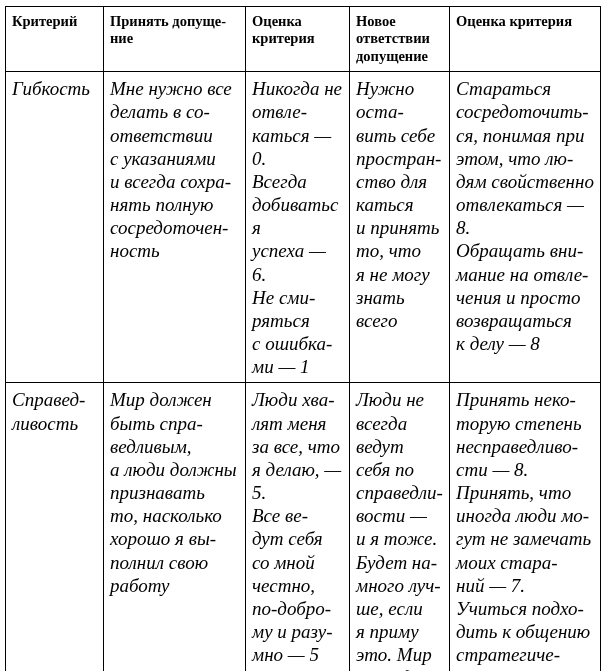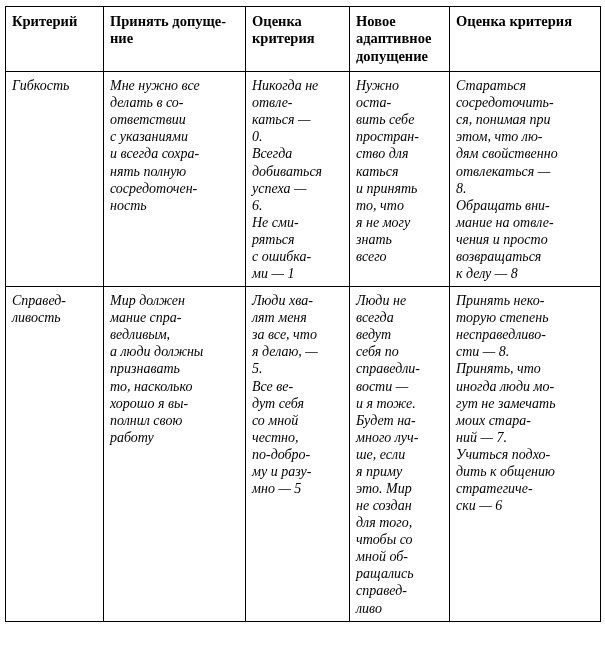--- a/index.html
+++ b/index.html
@@ -38,21 +38,21 @@
     font-weight: bold;
     font-size: 14.5px;
     text-align: left;
     line-height: 1.2;
     padding-top: 6px;
     padding-bottom: 6px;
   }
   table.criteria-table td {
     font-family: "Liberation Serif", serif;
     font-style: italic;
-    font-size: 14px;
+    font-size: 19px;
   }
   td.col-criterion {
     font-style: italic;
   }
   .cell-text {
     display: block;
     white-space: pre-line;
     word-break: break-word;
     hyphens: manual;
   }
@@ -82,21 +82,21 @@
         <th>
             <span class="cell-text">Принять допуще-
 ние</span>
           </th>
         <th>
             <span class="cell-text">Оценка
 критерия</span>
           </th>
         <th>
             <span class="cell-text">Новое
-адаптивное
+ответствии
 допущение</span>
           </th>
         <th>
             <span class="cell-text">Оценка критерия</span>
           </th>
       </tr>
     </thead>
     <tbody>
       <tr>
         <td class="col-criterion">
@@ -154,21 +154,21 @@
 к делу — 8</span>
           </td>
       </tr>
       <tr>
         <td class="col-criterion">
             <span class="cell-text">Справед-
 ливость</span>
           </td>
         <td>
             <span class="cell-text">Мир должен
-мание спра-
+быть спра-
 ведливым,
 а люди должны
 признавать
 то, насколько
 хорошо я вы-
 полнил свою
 работу</span>
           </td>
         <td>
             <span class="cell-text">Люди хва-

